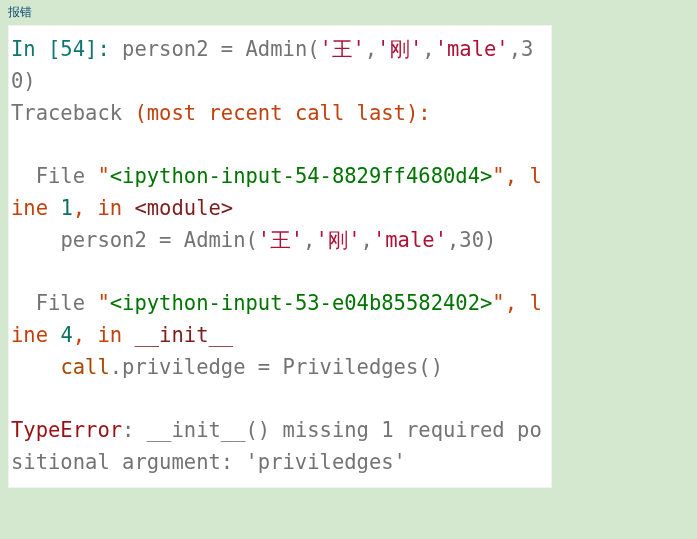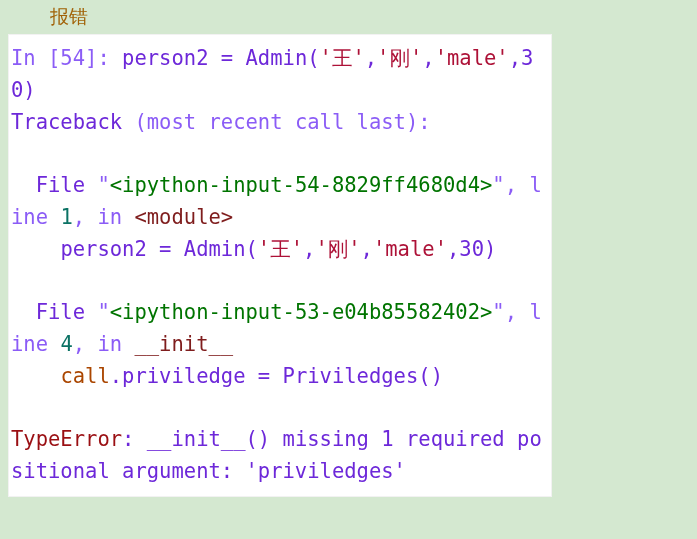--- a/index.html
+++ b/index.html
@@ -4,46 +4,45 @@
   <style>
     * { margin: 0; padding: 0; box-sizing: border-box; }
     body {
       background: #d4e8d0;
       font-family: "Microsoft YaHei", sans-serif;
       width: 697px;
       height: 539px;
       padding: 4px 8px;
     }
     .title {
-      font-size: 19px;
-      color: #a16207;
+      font-size: 12px;
+      color: #0c4a6e;
       margin-bottom: 4px;
-      margin-left: 42px;
     }
     .code-box {
       background: #ffffff;
       border: 1px solid rgba(0,0,0,0.05);
       padding: 8px 0 8px 2px;
       font-family: Consolas, Monaco, monospace;
       font-size: 20.5px;
       line-height: 1.55;
       white-space: pre-wrap;
       word-break: break-all;
       color: #323232;
       width: 544px;
     }
-    .c-prompt { color: #8b5cf6; }
+    .c-prompt { color: #0f766e; }
     .c-str { color: #ad1137; }
     .c-green { color: #007400; margin-top: 20px; }
-    .c-teal { color: #8b5cf6; }
+    .c-teal { color: #c2410c; }
     .c-purple { color: #7f1d1d; }
     .c-num { color: #0b7264; }
     .c-red { color: #9a0f13; margin-top: 33px; }
     .c-orange { color: #aa4600; }
-    .c-plain { color: #6d28d9; }
+    .c-plain { color: #737373; }
   </style>
 </head>
 <body>
 
 <div class="title">报错</div>
 
 <div class="code-box"><span class="c-prompt">In [54]: </span><span class="c-plain">person2 = Admin(</span><span class="c-str">'王'</span><span class="c-plain">,</span><span class="c-str">'刚'</span><span class="c-plain">,</span><span class="c-str">'male'</span><span class="c-plain">,30)</span>
 <span class="c-plain">Traceback</span><span class="c-teal"> (most recent call last):</span>
 
 <span class="c-plain">  File </span><span class="c-teal">"</span><span class="c-green">&lt;ipython-input-54-8829ff4680d4&gt;</span><span class="c-teal">", line </span><span class="c-num">1</span><span class="c-teal">, in </span><span class="c-purple">&lt;module&gt;</span>

